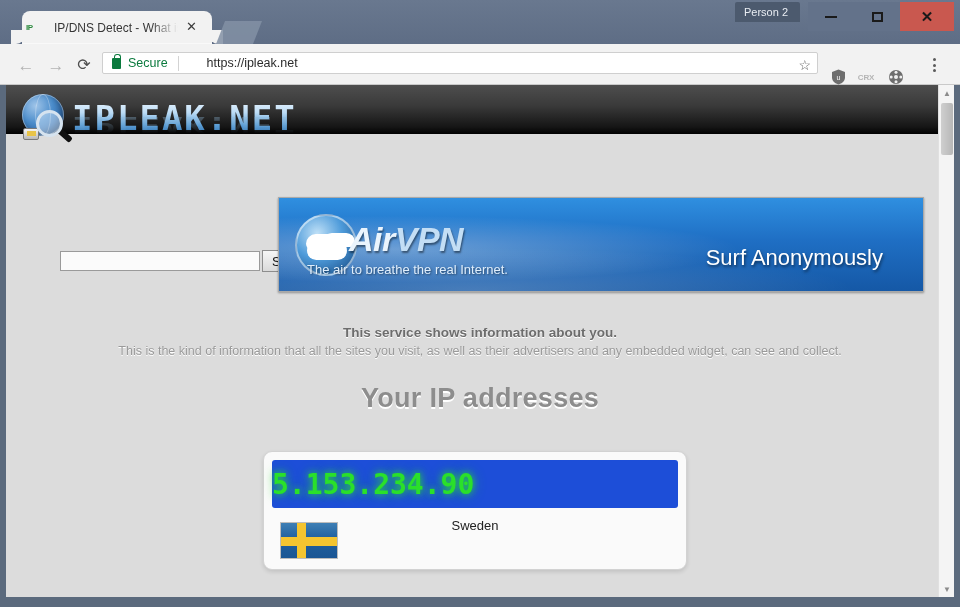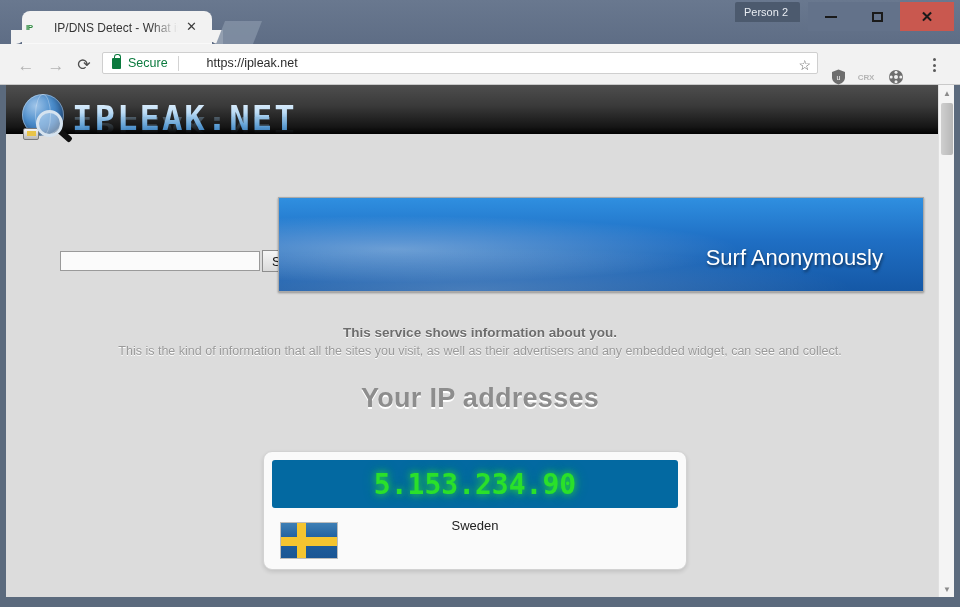--- a/index.html
+++ b/index.html
@@ -327,22 +327,22 @@
     position: absolute; left: 257px; top: 366px;
     width: 424px; height: 119px;
     background: #fafafa;
     border: 1px solid #d2d2d2;
     border-radius: 9px;
     box-shadow: 0 2px 4px rgba(0,0,0,.12);
     padding: 8px;
   }
   #ip-display {
     width: 406px; height: 48px;
-    background: #0369a1; border-radius: 3px;
-    display: flex; align-items: center; justify-content: center;
+    background: #1d4ed8; border-radius: 3px;
+    display: flex; align-items: center; 
   }
   #ip-value {
     font-family: "DejaVu Sans Mono", monospace;
     font-size: 28px; font-weight: bold;
     color: #2ae02a;
     letter-spacing: 0px;
     text-shadow: 0 0 7px rgba(42,224,42,.85), 0 0 14px rgba(42,224,42,.45);
   }
   #ip-meta {
     position: relative; margin-top: 10px; height: 46px;
@@ -479,20 +479,25 @@
 
     <div id="search-row">
       <input id="search-input" type="text" placeholder="" style="">
       <button id="search-button">Search</button>
       <span id="docs-sep">-</span>
       <a id="docs-link">Docs</a>
     </div>
 
     <div id="banner">
       <div class="cloudy"></div>
+      <div id="banner-logo">
+        <span id="banner-orb"></span>
+        <span id="banner-name"><span>Air</span><span class="vpn">VPN</span></span>
+        <span id="banner-tag">The air to breathe the real Internet.</span>
+      </div>
       <div id="banner-head">Surf Anonymously</div>
     </div>
 
     <div id="ip-heading">Your IP addresses</div>
 
     <div id="intro">
       <div id="intro-title">This service shows information about you.</div>
       <div id="intro-sub">This is the kind of information that all the sites you visit, as well as their advertisers and any embedded widget, can see and collect.</div>
     </div>
 

